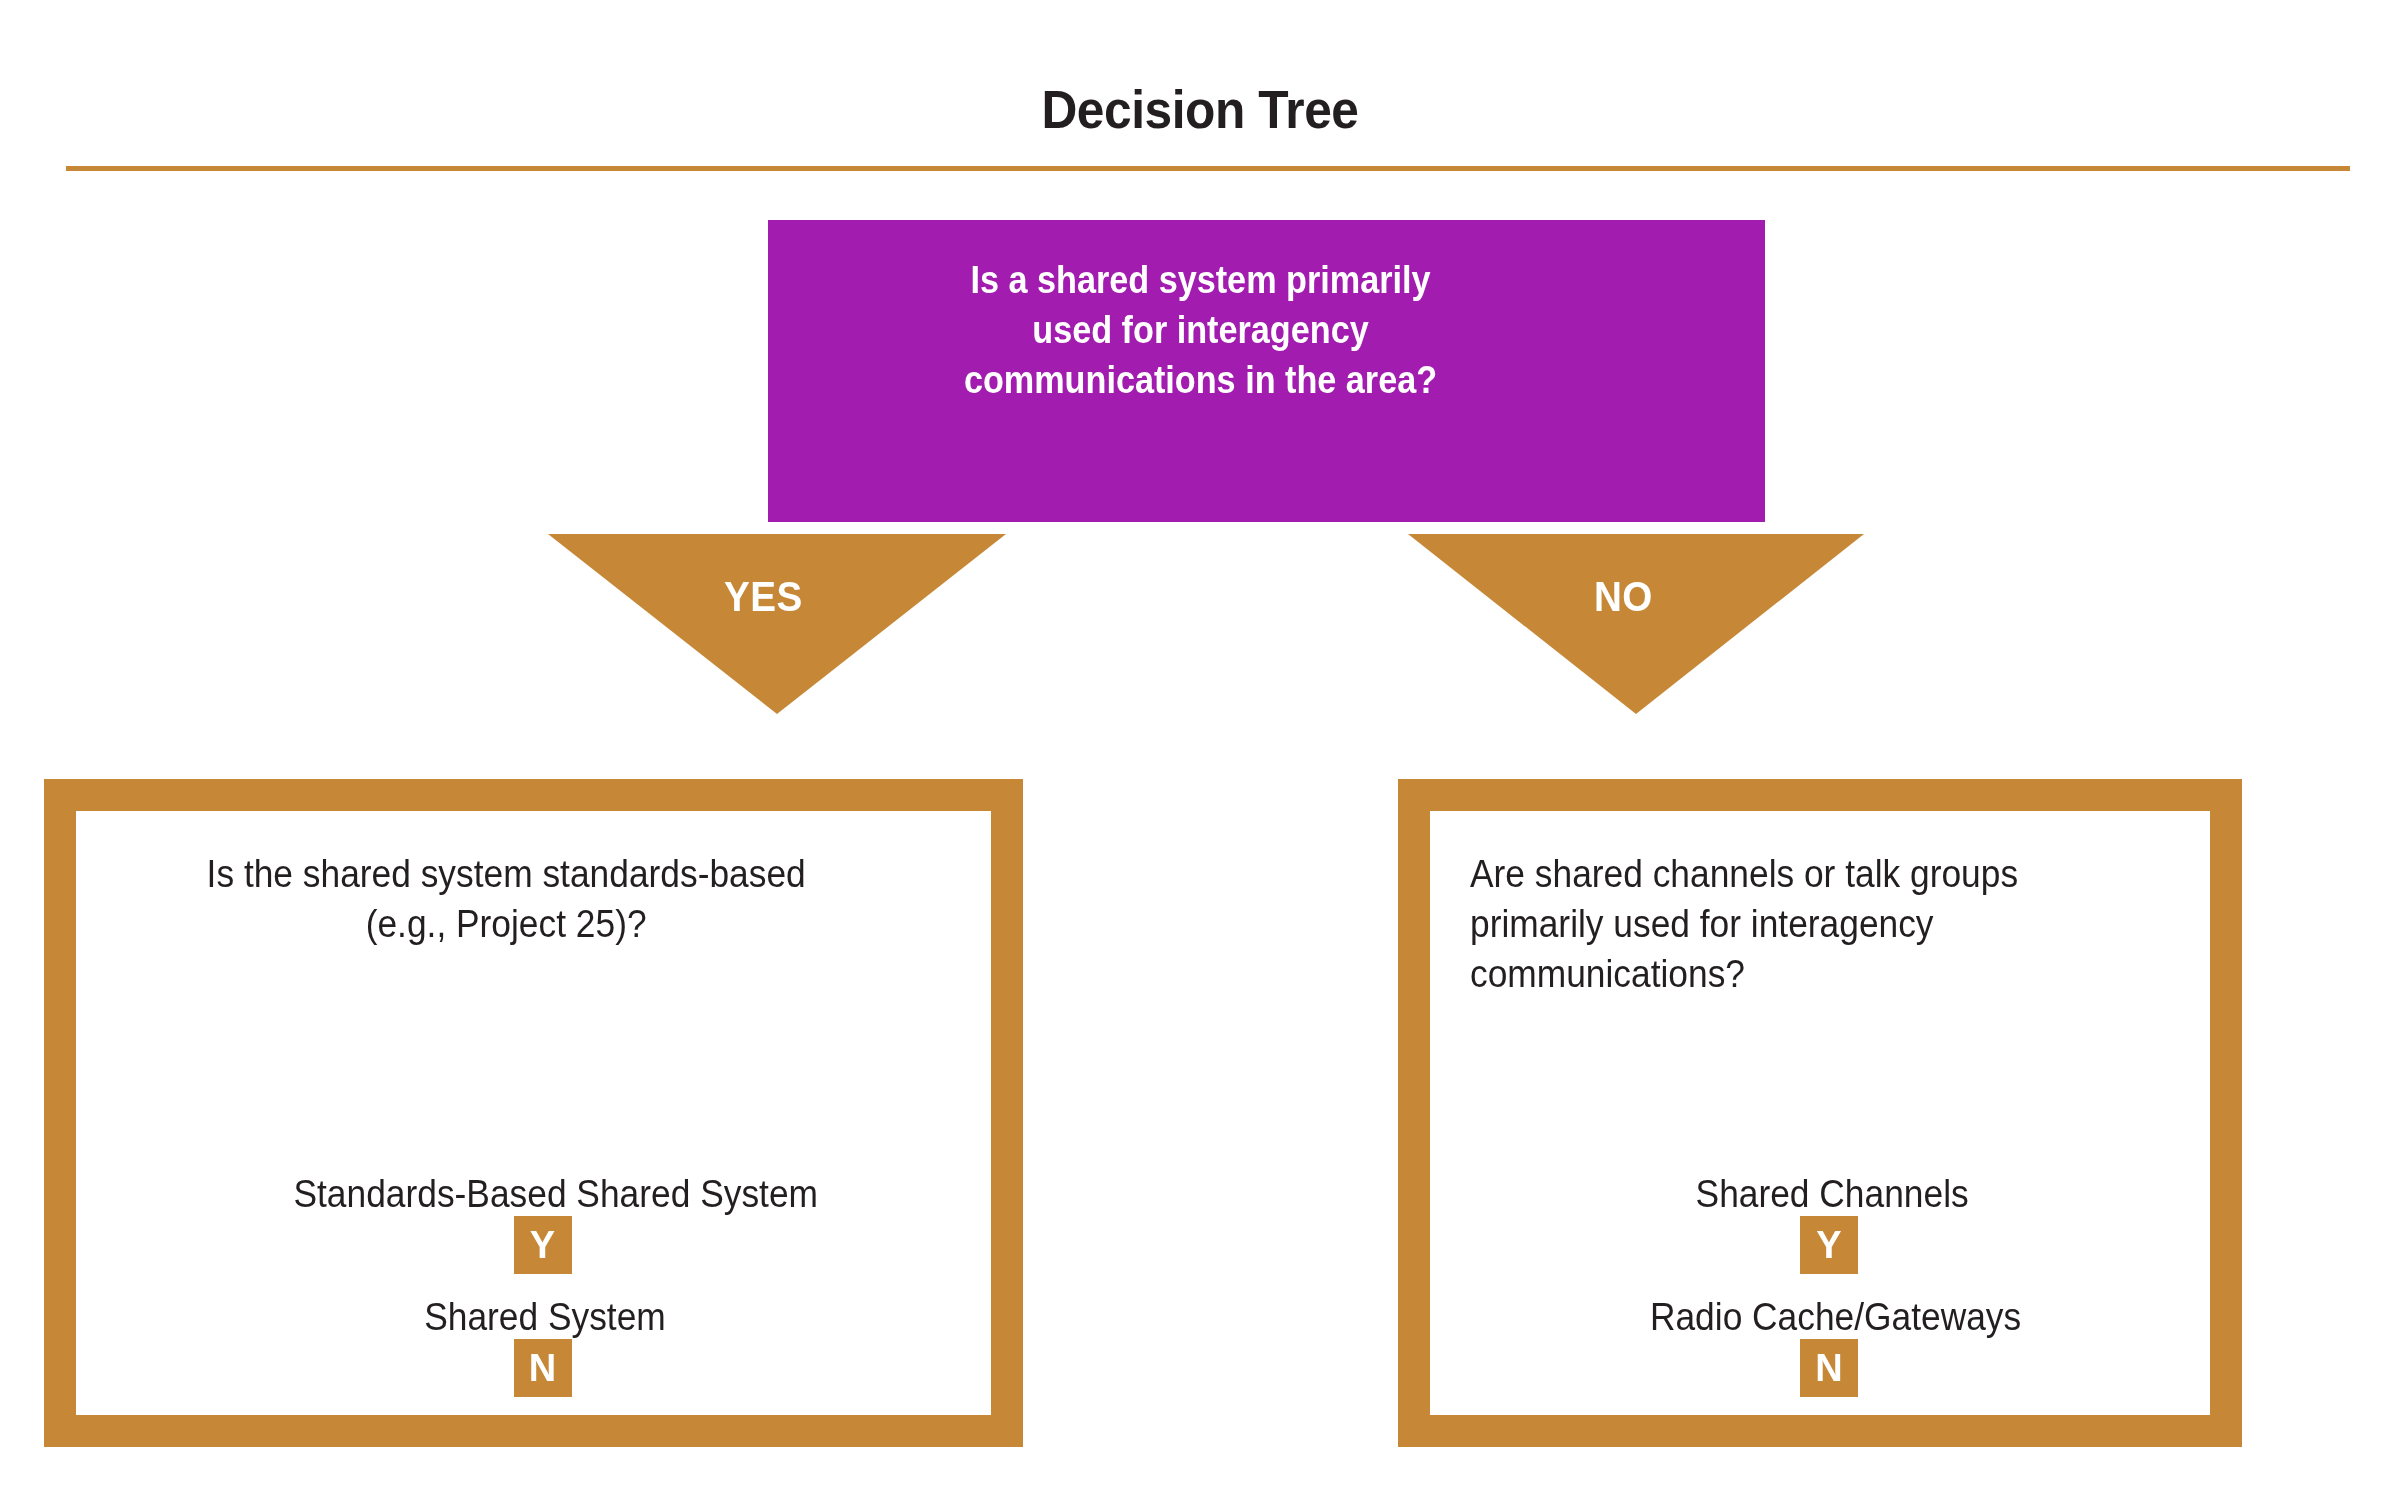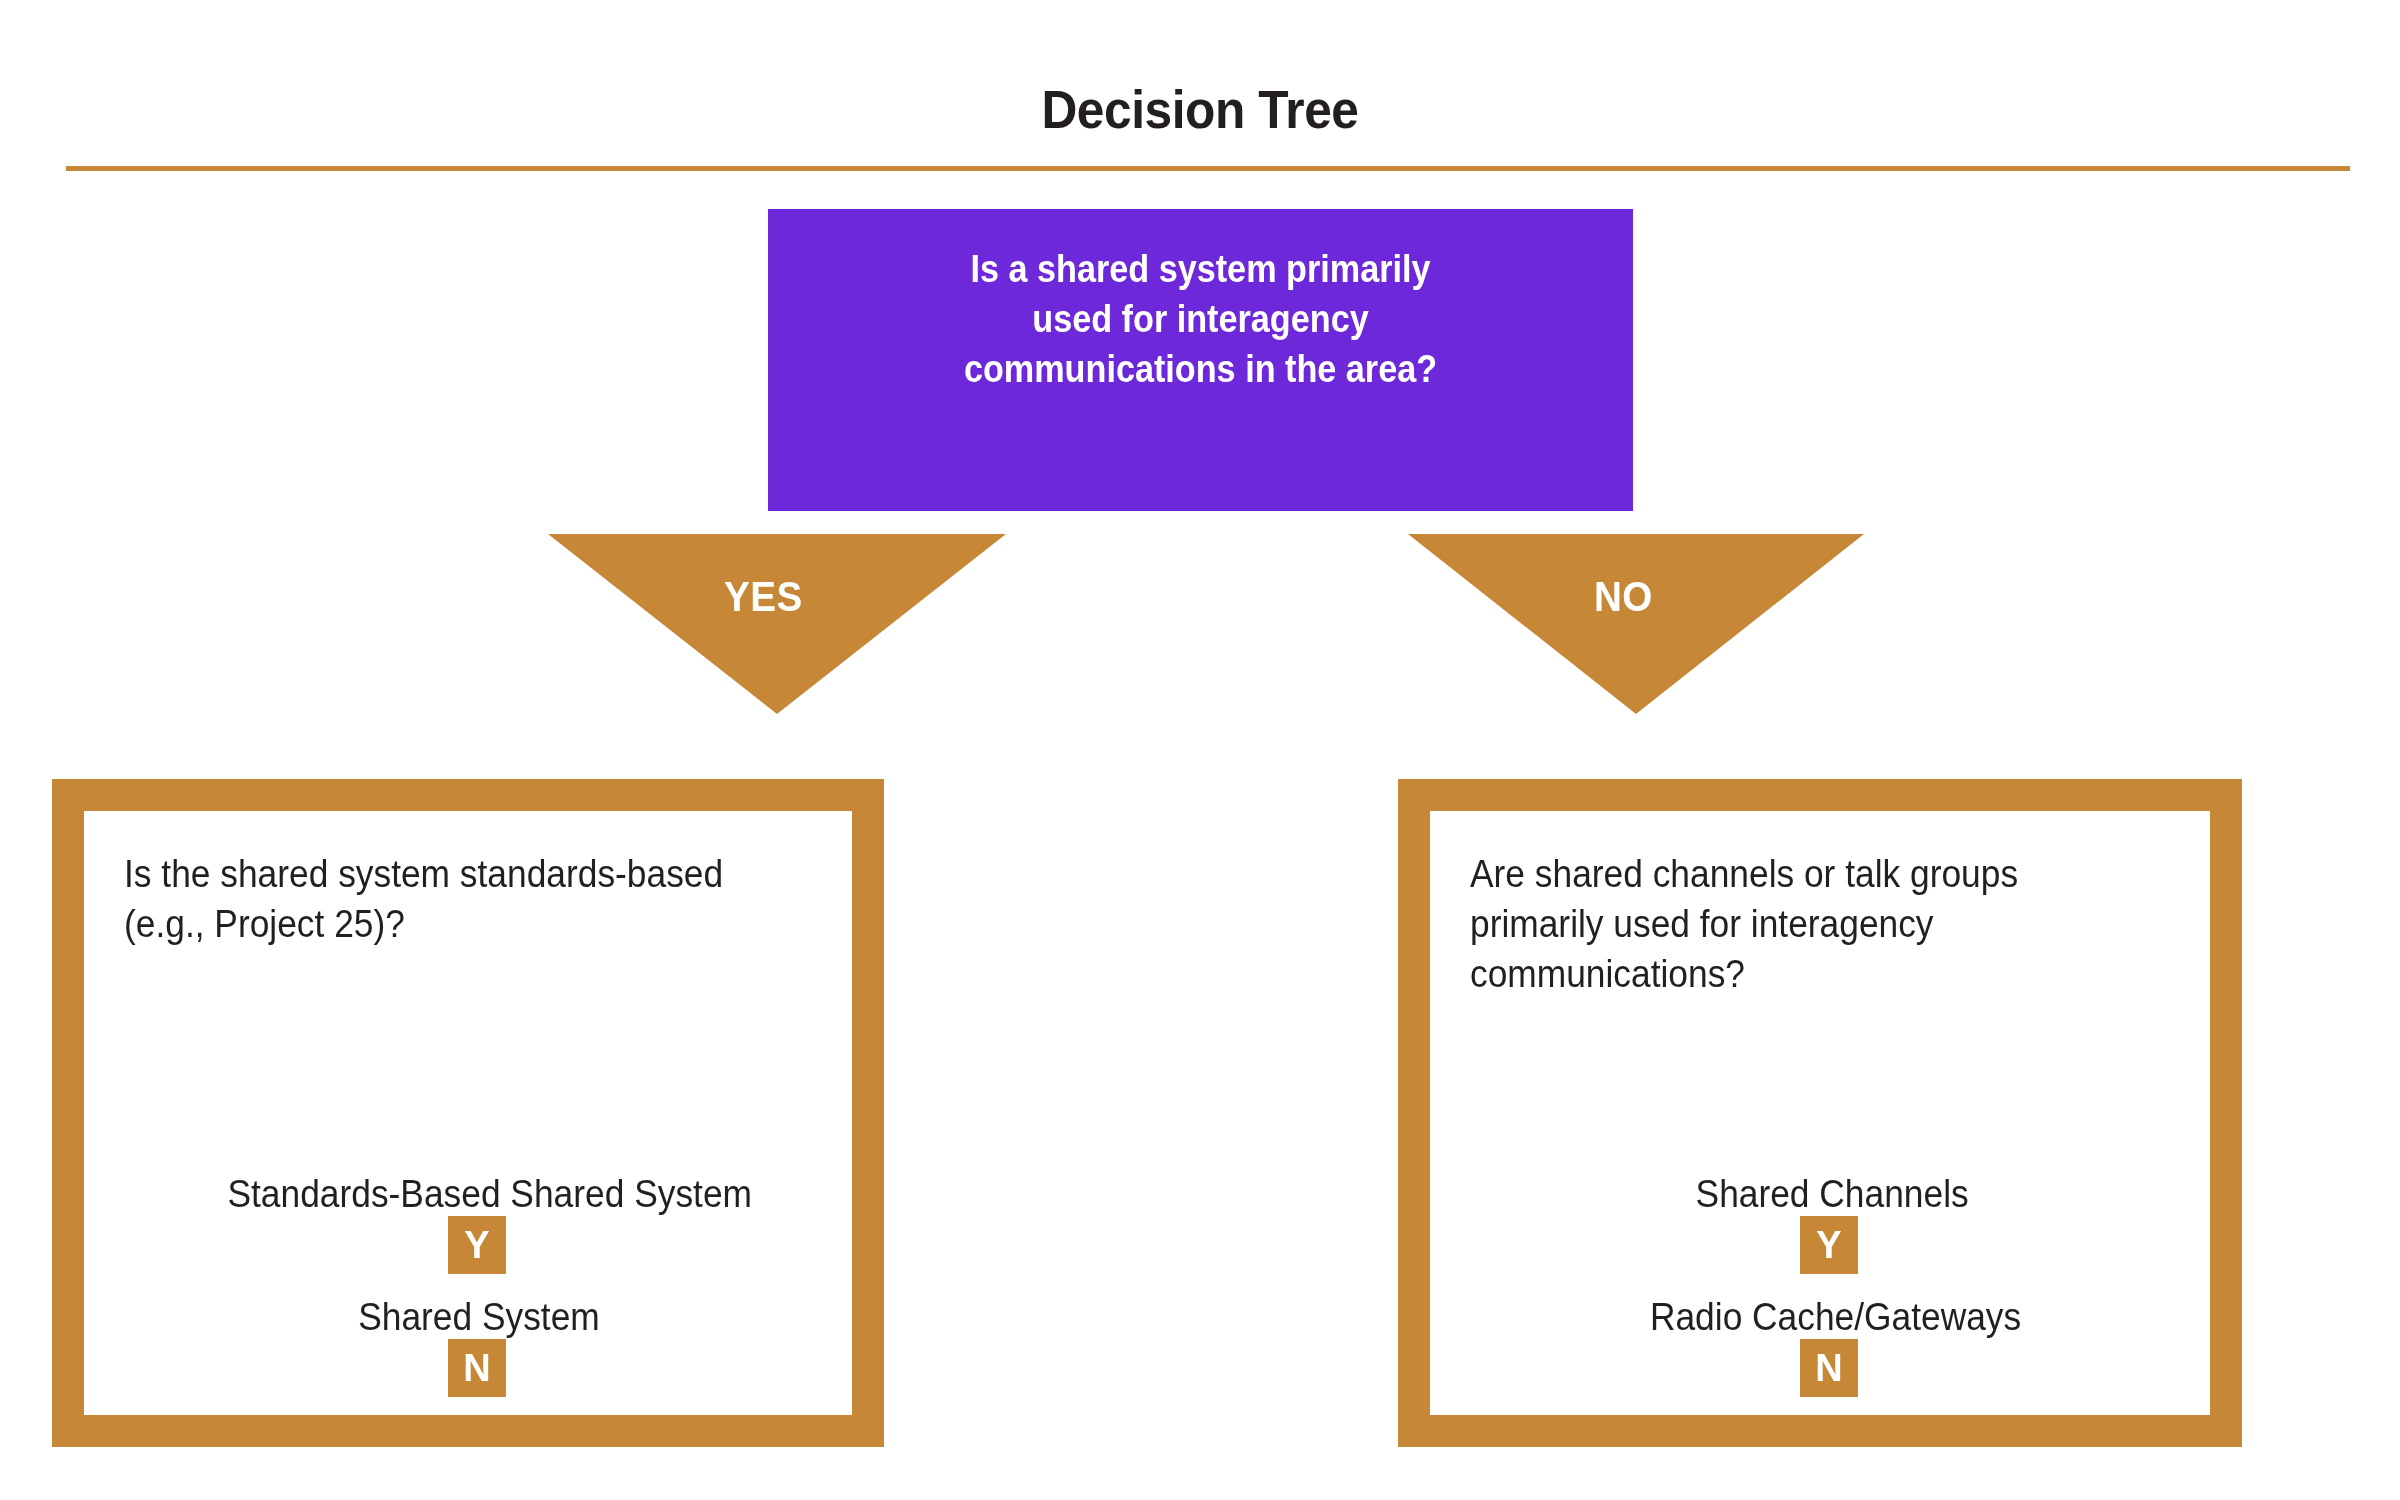--- a/index.html
+++ b/index.html
@@ -36,24 +36,24 @@
     top: 166px;
     width: 2284px;
     height: 5px;
     background: #c68837;
   }
 
   
   #root-box {
     position: absolute;
     left: 768px;
-    top: 209px;
-    width: 865px;
+    top: 220px;
+    width: 997px;
     height: 302px;
-    background: #6d28d9;
+    background: #a21caf;
     box-sizing: border-box;
   }
   #root-box-text {
     position: absolute;
     left: 0;
     top: 35px;
     width: 865px;
     text-align: center;
     color: #ffffff;
     font-size: 38px;
@@ -104,21 +104,21 @@
 
   
   .outcome-box {
     position: absolute;
     top: 779px;
     height: 668px;
     background: #ffffff;
     border: 32px solid #c68837;
     box-sizing: border-box;
   }
-  #box-left  { left: 52px;   width: 832px; }
+  #box-left  { left: 44px;   width: 979px; text-align: center; }
   #box-right { left: 1398px; width: 844px; }
 
   .box-inner {
     position: relative;
     width: 100%;
     height: 100%;
   }
   .box-question {
     position: absolute;
     left: 40px;

